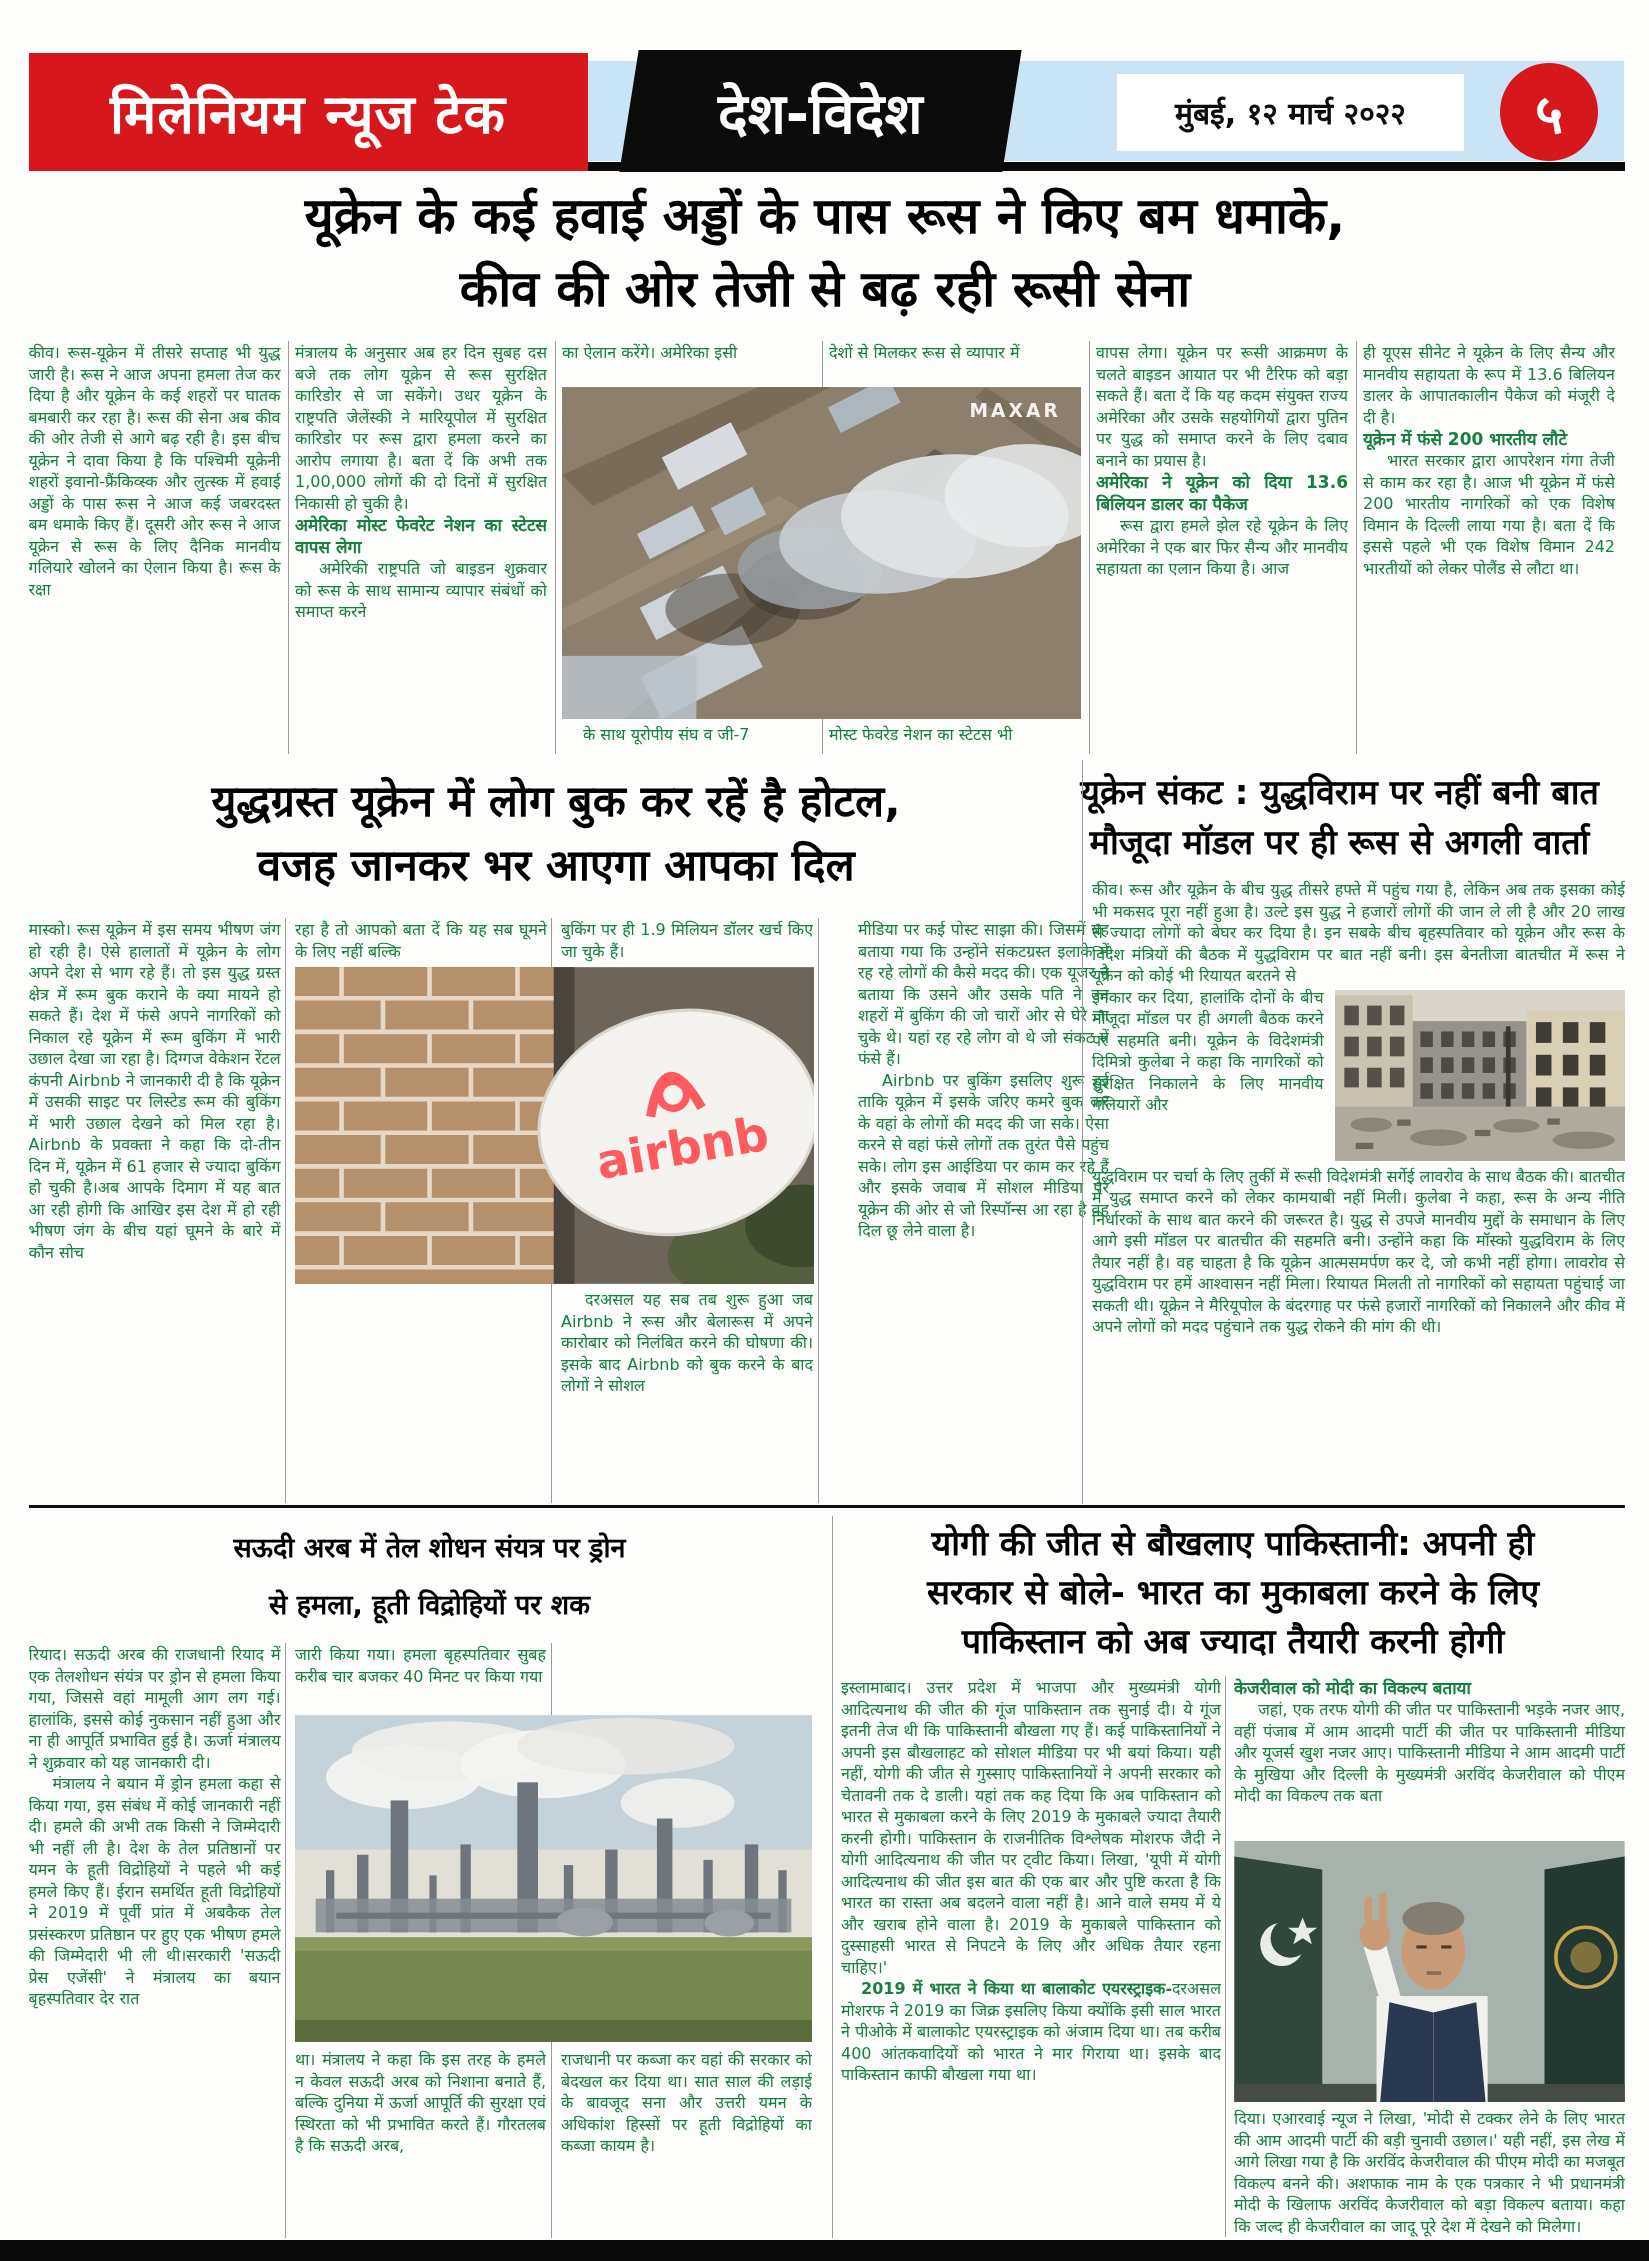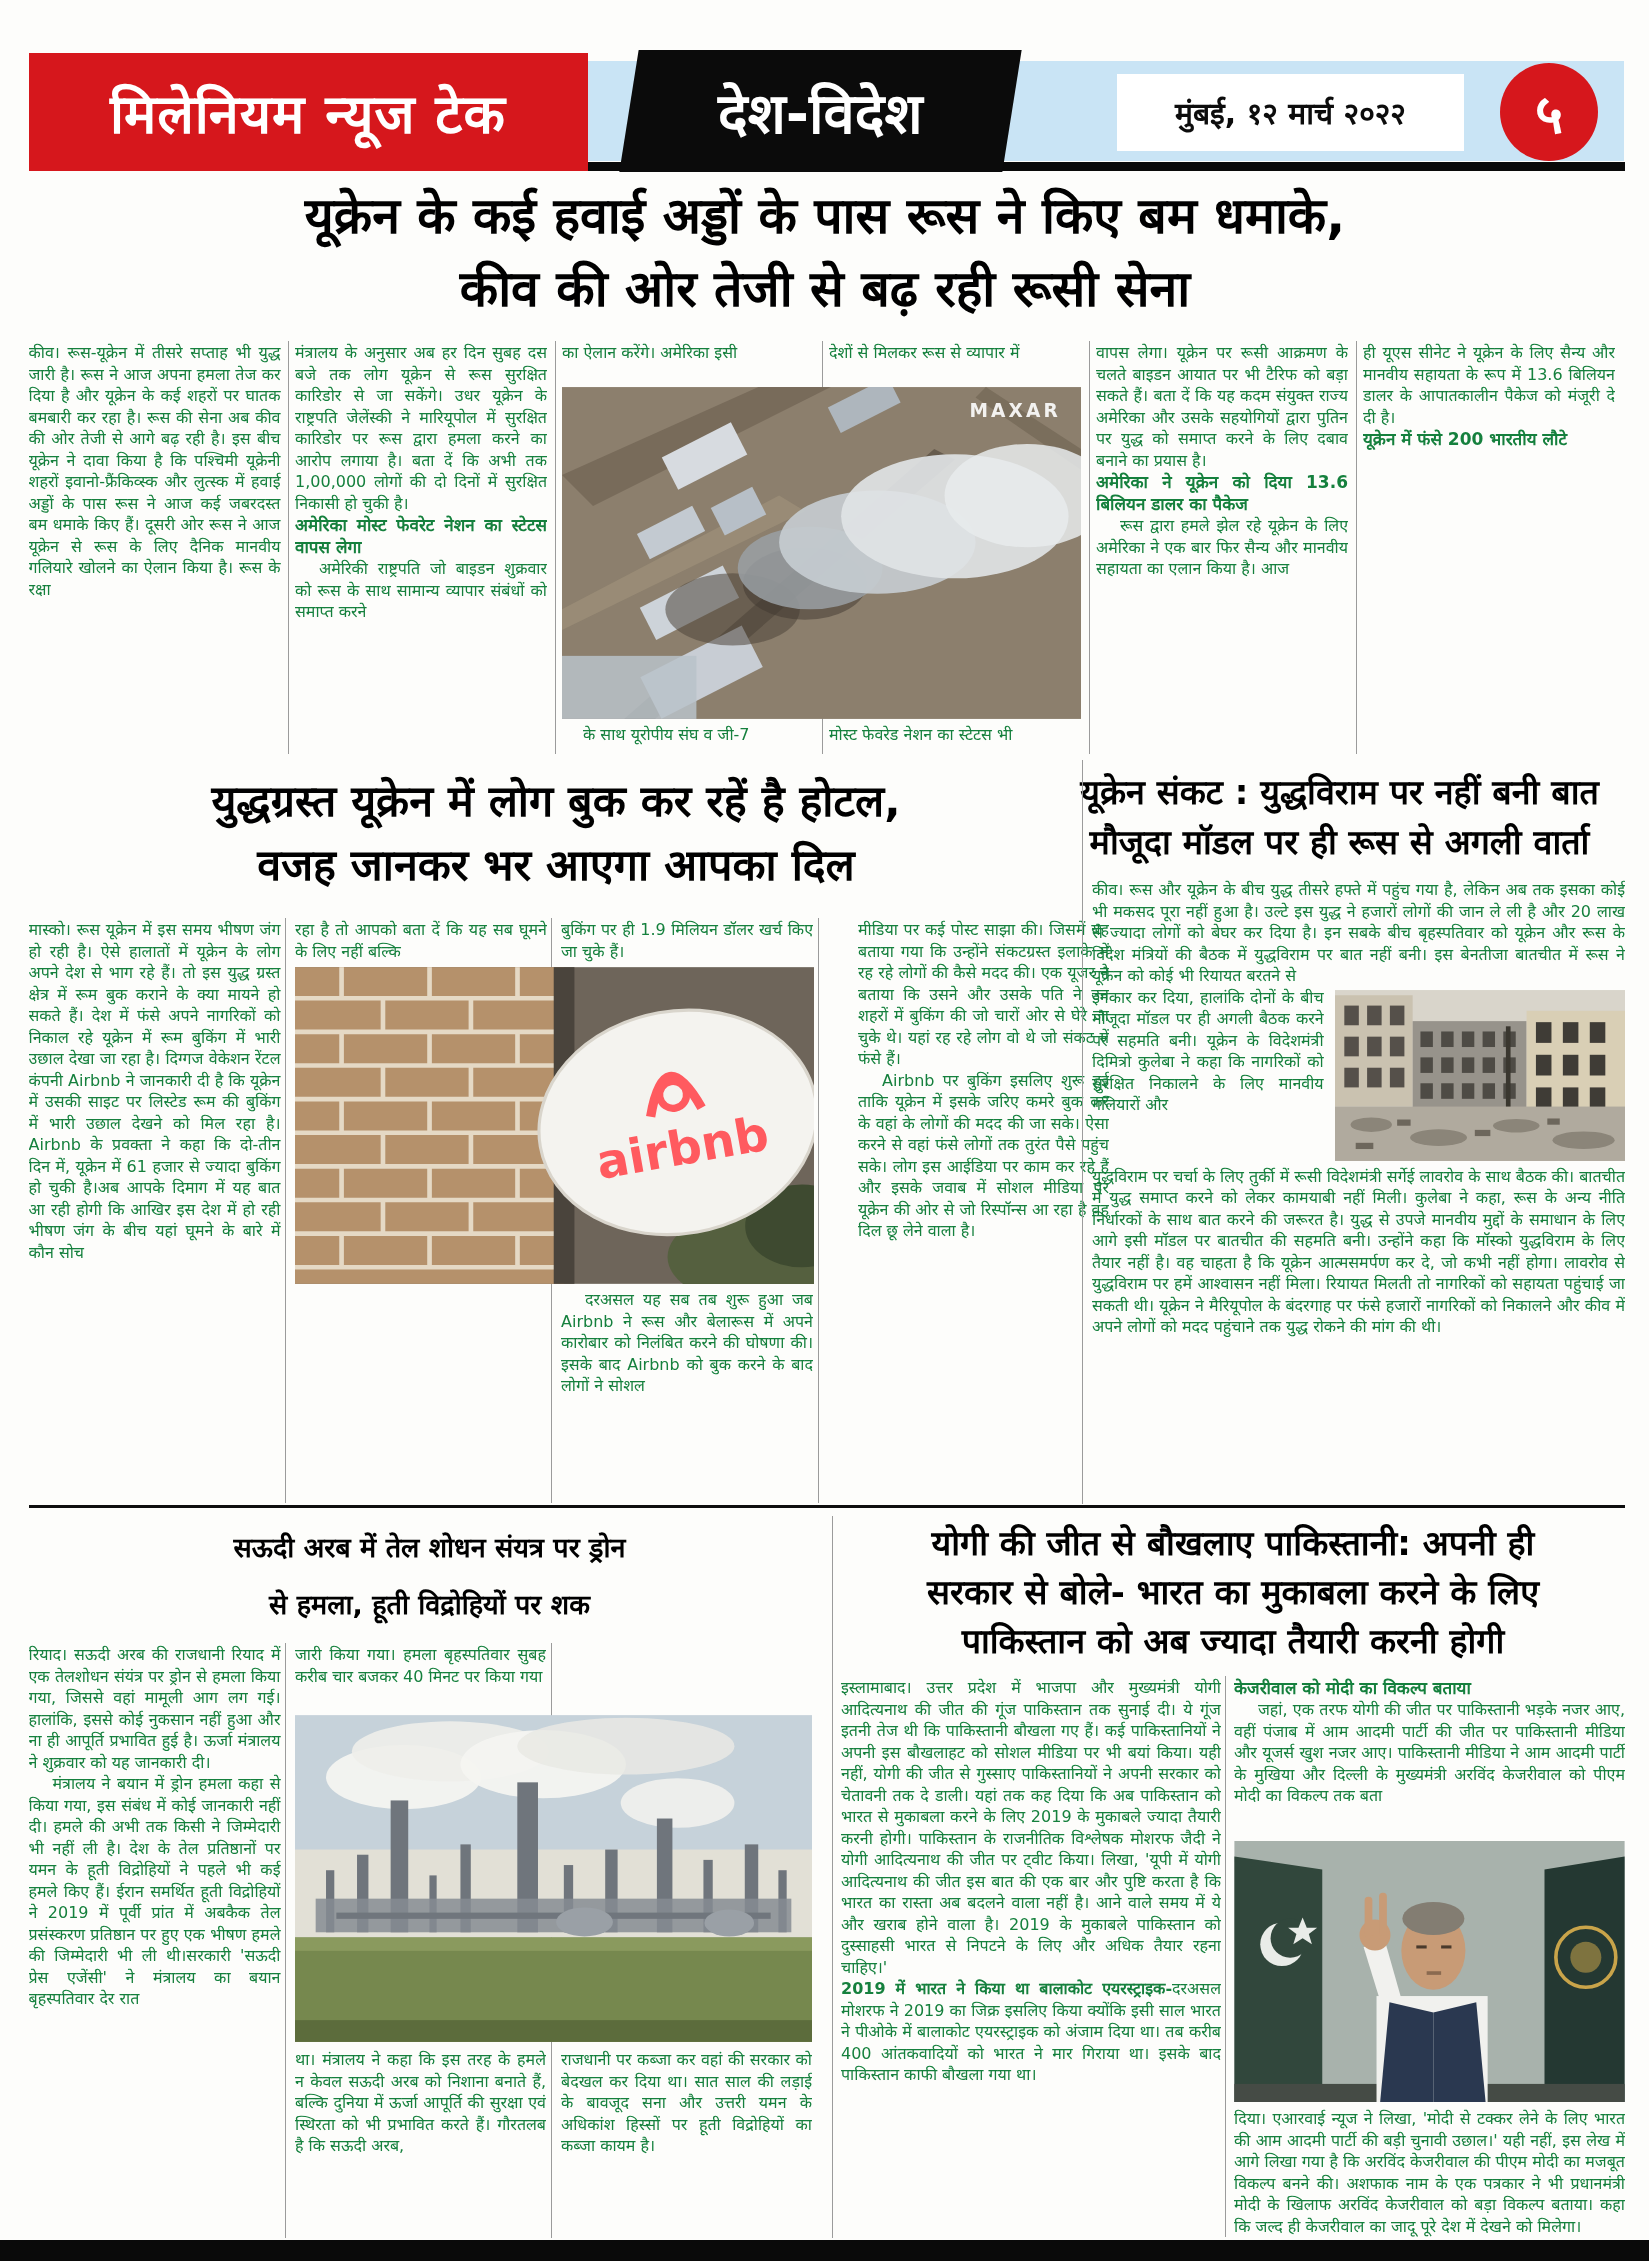--- a/index.html
+++ b/index.html
@@ -26,21 +26,21 @@
   .hl1{left:36px;top:180px;width:1578px;font-size:50px;line-height:73px;}
   .hl2{left:31px;top:769px;width:1050px;font-size:43px;line-height:64px;}
   .hl3{left:1072px;top:767px;width:535px;font-size:34px;line-height:50px;}
   .hl4{left:31px;top:1519px;width:797px;font-size:27px;line-height:57px;}
   .hl5{left:841px;top:1519px;width:784px;font-size:34px;line-height:49px;}
   
   .col{position:absolute;font-size:16px;line-height:21.5px;text-align:justify;color:#15803d;overflow:hidden;}
   .col p{margin:0;}
   .ind{text-indent:24px;}
   .subhead{font-weight:bold;font-size:17px;line-height:22px;text-indent:0;}
-  .runin{font-weight:bold;}
+  .runin{font-weight:bold;margin-left:20px;}
   
   .vr{position:absolute;width:1px;background:#9b9b9b;z-index:1;}
   .hr2{position:absolute;left:28.5px;top:1505px;width:1596px;height:2.6px;background:#0e0e0e;}
   .bottom-bar{position:absolute;left:0;top:2240px;width:1650px;height:22px;background:#0a0a0a;}
   .photo{position:absolute;z-index:2;display:block;}
   .s3wrap{overflow:hidden;}
   .s3float{float:right;margin:3.1px 0 5.2px 11.4px;}
   .clr{clear:both;}
 </style>
 </head>
@@ -122,20 +122,21 @@
   </div>
 
   <div class="col" style="left:1096px;top:342px;width:252px;height:412px">
     <p>वापस लेगा। यूक्रेन पर रूसी आक्रमण के चलते बाइडन आयात पर भी टैरिफ को बड़ा सकते हैं। बता दें कि यह कदम संयुक्त राज्य अमेरिका और उसके सहयोगियों द्वारा पुतिन पर युद्ध को समाप्त करने के लिए दबाव बनाने का प्रयास है।</p>
     <p class="subhead">अमेरिका ने यूक्रेन को दिया 13.6 बिलियन डालर का पैकेज</p>
     <p class="ind">रूस द्वारा हमले झेल रहे यूक्रेन के लिए अमेरिका ने एक बार फिर सैन्य और मानवीय सहायता का एलान किया है। आज</p>
   </div>
   <div class="col" style="left:1363px;top:342px;width:252px;height:412px">
     <p>ही यूएस सीनेट ने यूक्रेन के लिए सैन्य और मानवीय सहायता के रूप में 13.6 बिलियन डालर के आपातकालीन पैकेज को मंजूरी दे दी है।</p>
     <p class="subhead">यूक्रेन में फंसे 200 भारतीय लौटे</p>
+    <p class="ind">भारत सरकार द्वारा आपरेशन गंगा तेजी से काम कर रहा है। आज भी यूक्रेन में फंसे 200 भारतीय नागरिकों को  एक विशेष विमान के दिल्ली लाया गया है। बता दें कि इससे पहले भी एक विशेष विमान 242 भारतीयों को लेकर पोलैंड से लौटा था।</p>
   </div>
 
   <div class="hl hl2">
     <span class="ln">युद्धग्रस्त यूक्रेन में लोग बुक कर रहें है होटल,</span>
     <span class="ln">वजह जानकर भर आएगा आपका दिल</span>
   </div>
 
   <div class="vr" style="left:285px;top:918px;height:585px"></div>
   <div class="vr" style="left:551px;top:918px;height:585px"></div>
   <div class="vr" style="left:818px;top:918px;height:585px"></div>

